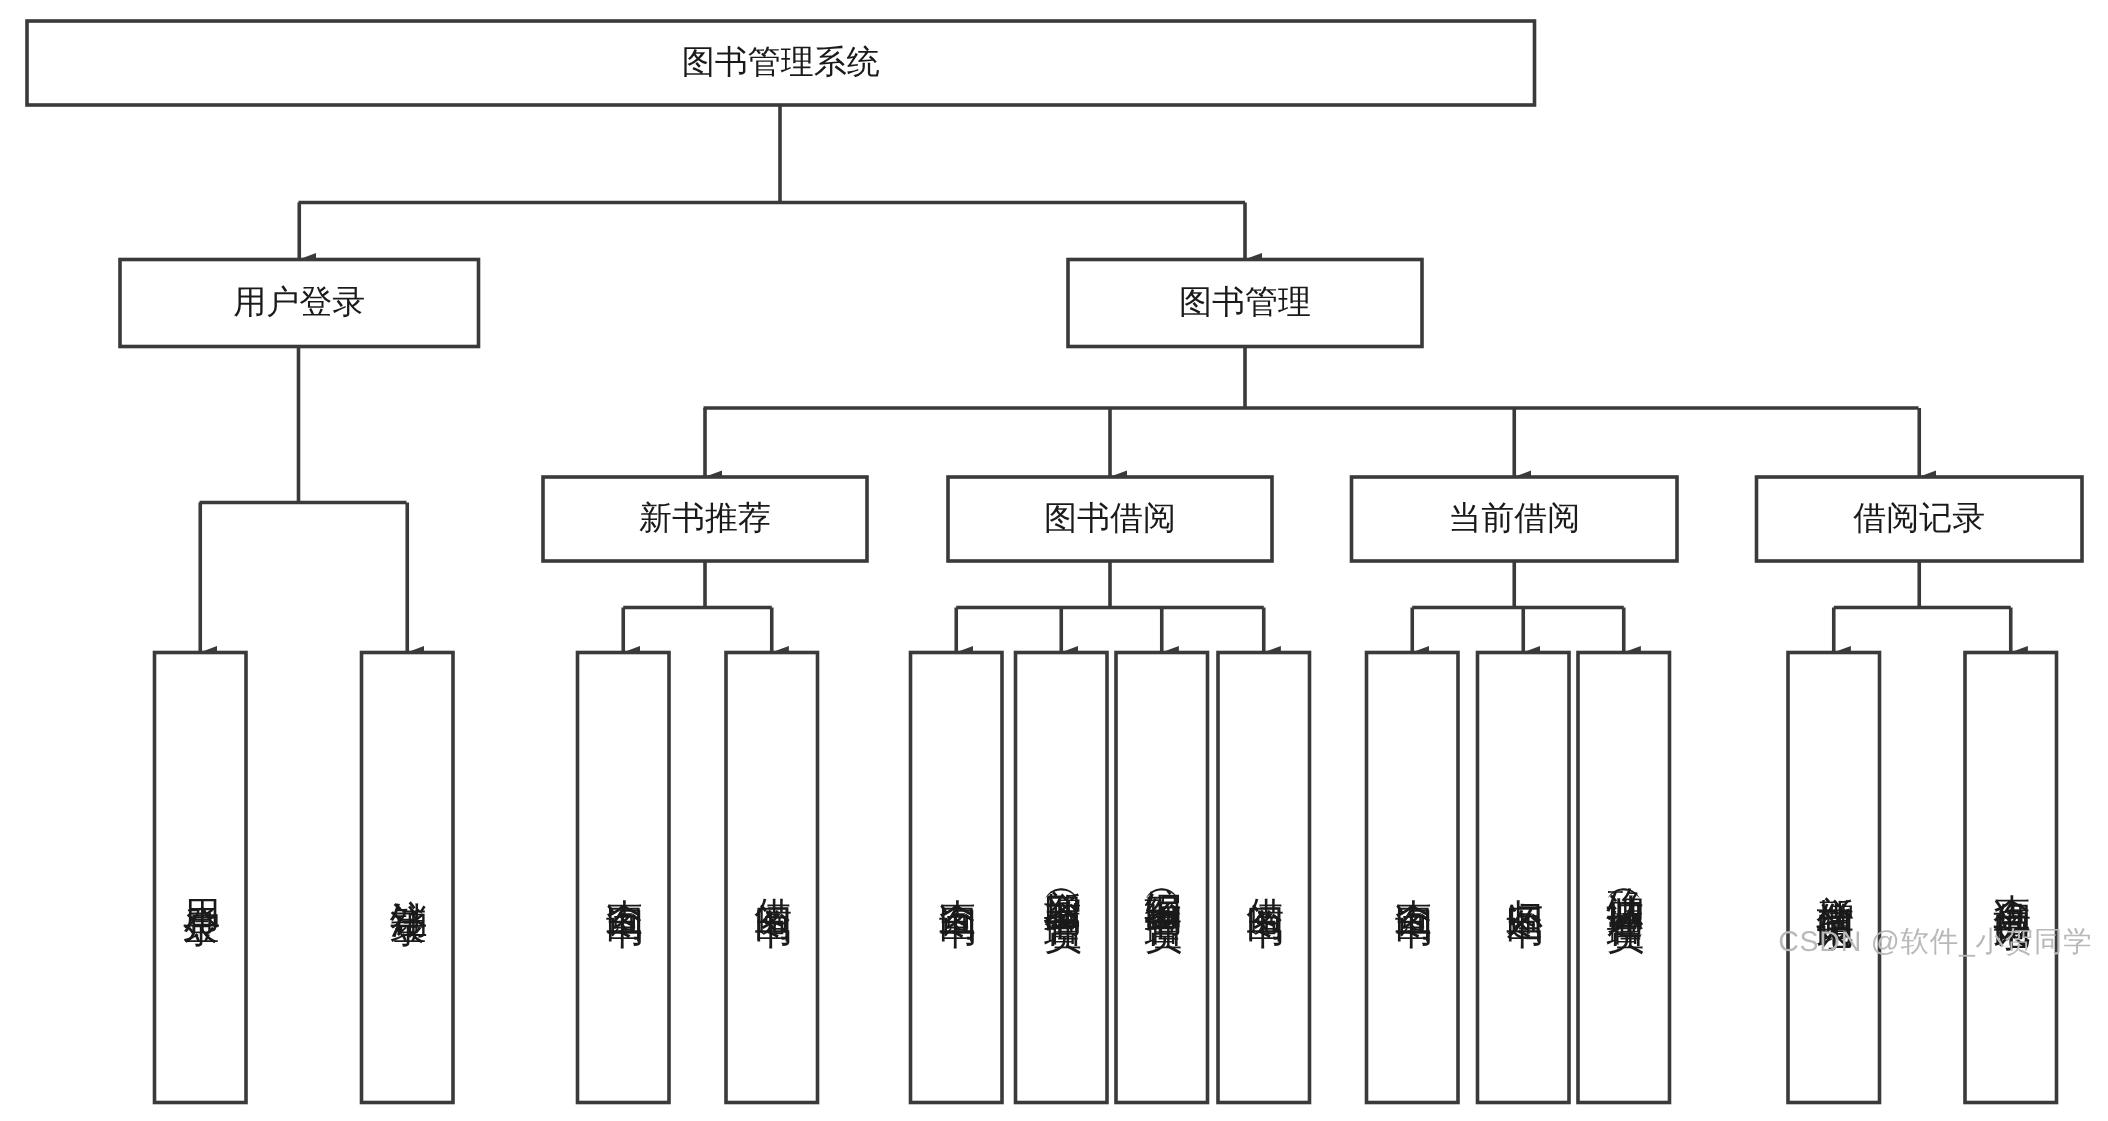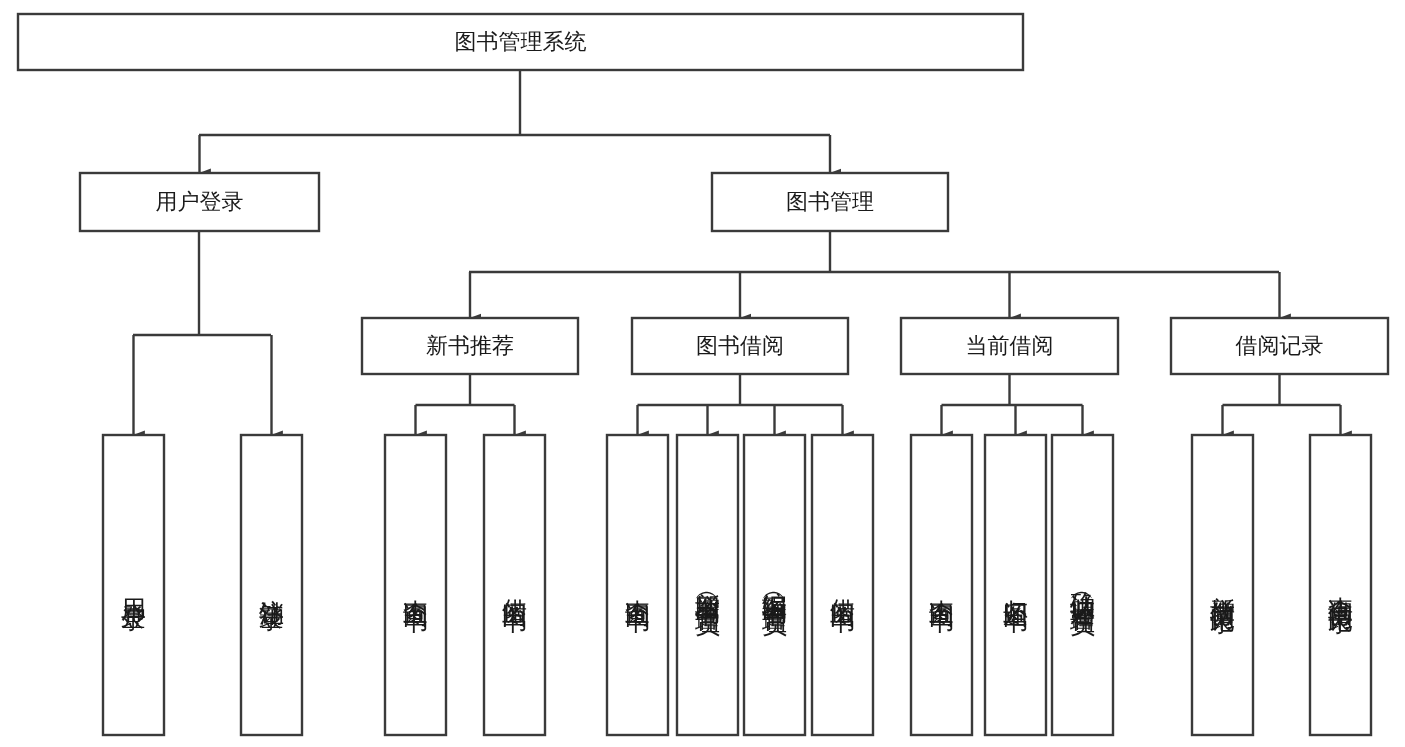--- a/index.html
+++ b/index.html
@@ -194,13 +194,14 @@
         <div class="leaf-label">确认归还（管理员）</div>
       </div>
       <div class="leaf-label-wrap" style="left: 1192px; top: 435px; width: 61px; height: 300px;">
         <div class="leaf-label">新增借阅记录</div>
       </div>
       <div class="leaf-label-wrap" style="left: 1310px; top: 435px; width: 61px; height: 300px;">
         <div class="leaf-label">查询借阅记录</div>
       </div>
     </div>
 
+  <div class="watermark">CSDN @软件_小贺同学</div>
 </div>
 
 </body></html>

